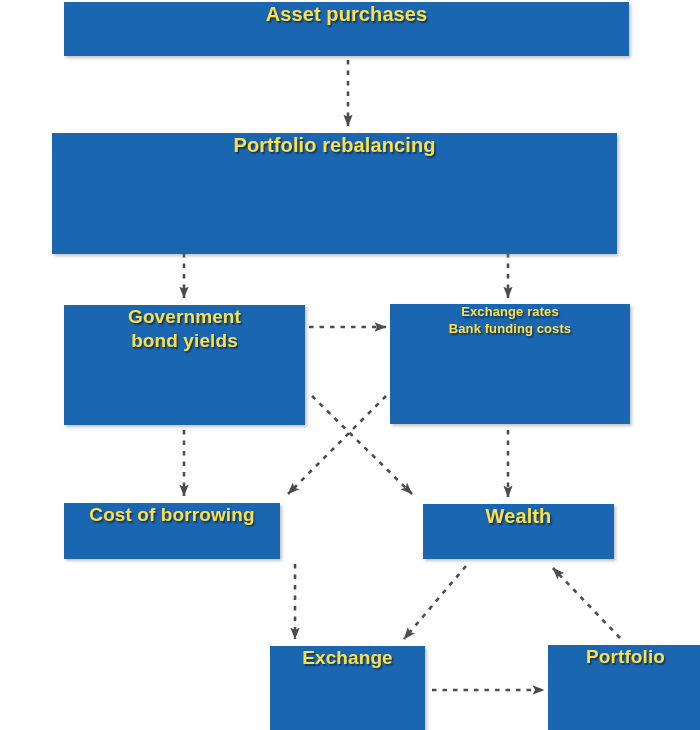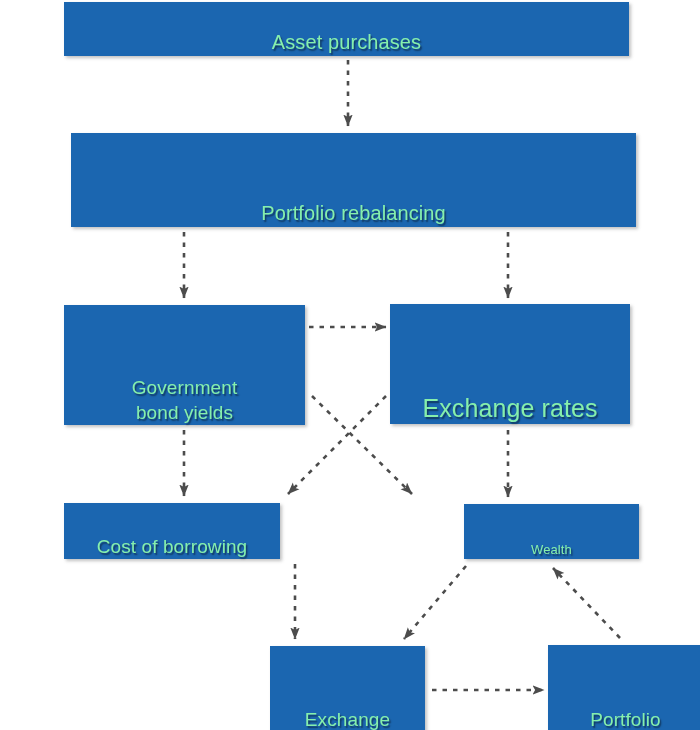--- a/index.html
+++ b/index.html
@@ -23,46 +23,46 @@
     position: absolute;
     left: 0;
     top: 0;
     width: 700px;
     height: 730px;
     pointer-events: none;
   }
   .node {
     position: absolute;
     background: #1b66b0;
-    color: #86efac;
+    color: #fde047;
     display: flex;
     flex-direction: column;
     align-items: center;
-    justify-content: flex-end;
+    justify-content: flex-start;
     text-align: center;
-    font-weight: normal;
+    font-weight: bold;
     letter-spacing: 0.1px;
     box-sizing: border-box;
     box-shadow: 2px 2px 3px rgba(120,120,120,0.45);
     text-shadow: 1.5px 1.5px 1.5px rgba(0,0,0,0.45);
     z-index: 3;
   }
   .node .line {
     display: block;
     line-height: 1.28;
     white-space: nowrap;
   }
 
   
   #node-asset-purchases   { left: 64px;  top: 2px;   width: 565px; height: 54px;  font-size: 20px; }
-  #node-portfolio         { left: 71px;  top: 133px; width: 565px; height: 94px;  font-size: 20px; }
+  #node-portfolio         { left: 52px;  top: 133px; width: 565px; height: 121px;  font-size: 20px; }
   #node-govt-bond-yields  { left: 64px;  top: 305px; width: 241px; height: 120px; font-size: 19px; }
-  #node-exchange-rates    { left: 390px; top: 304px; width: 240px; height: 120px; font-size: 25px; }
+  #node-exchange-rates    { left: 390px; top: 304px; width: 240px; height: 120px; font-size: 13px; }
   #node-cost-borrowing    { left: 64px;  top: 503px; width: 216px; height: 56px;  font-size: 19px; }
-  #node-wealth            { left: 423px; top: 504px; width: 175px; height: 55px;  font-size: 13px; margin-left: 41px; }
+  #node-wealth            { left: 423px; top: 504px; width: 191px; height: 55px;  font-size: 20px; }
   #node-spending          { left: 270px; top: 646px; width: 155px; height: 86px;  font-size: 19px; }
   #node-inflation         { left: 548px; top: 645px; width: 155px; height: 87px;  font-size: 19px; }
 </style>
 </head>
 <body>
 
 <div id="canvas">
 
   <svg id="arrow-layer" viewBox="0 0 700 730" width="700" height="730" xmlns="http://www.w3.org/2000/svg">
     <defs>
@@ -107,20 +107,21 @@
     <span class="line">Portfolio rebalancing</span>
   </div>
 
   <div class="node" id="node-govt-bond-yields">
     <span class="line">Government</span>
     <span class="line">bond yields</span>
   </div>
 
   <div class="node" id="node-exchange-rates">
     <span class="line">Exchange rates</span>
+    <span class="line">Bank funding costs</span>
   </div>
 
   <div class="node" id="node-cost-borrowing">
     <span class="line">Cost of borrowing</span>
   </div>
 
   <div class="node" id="node-wealth">
     <span class="line">Wealth</span>
   </div>
 

